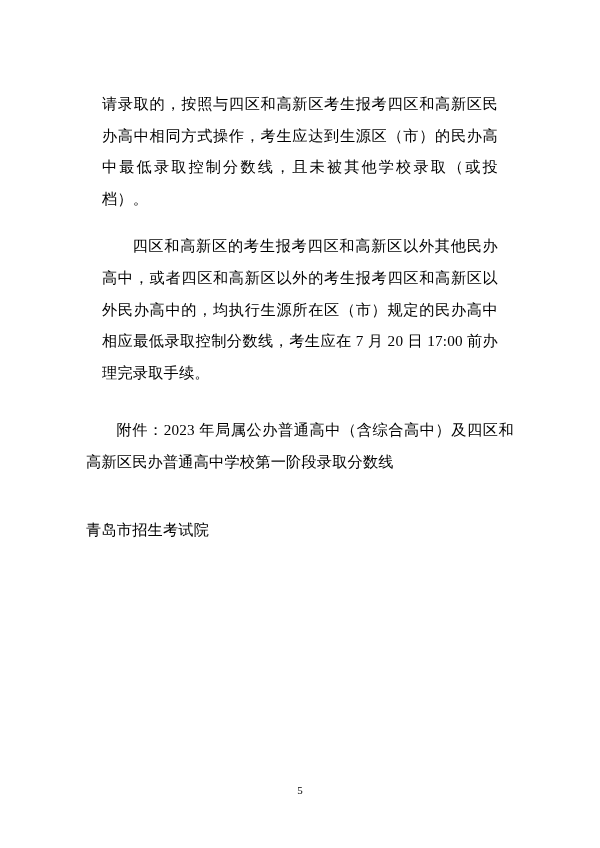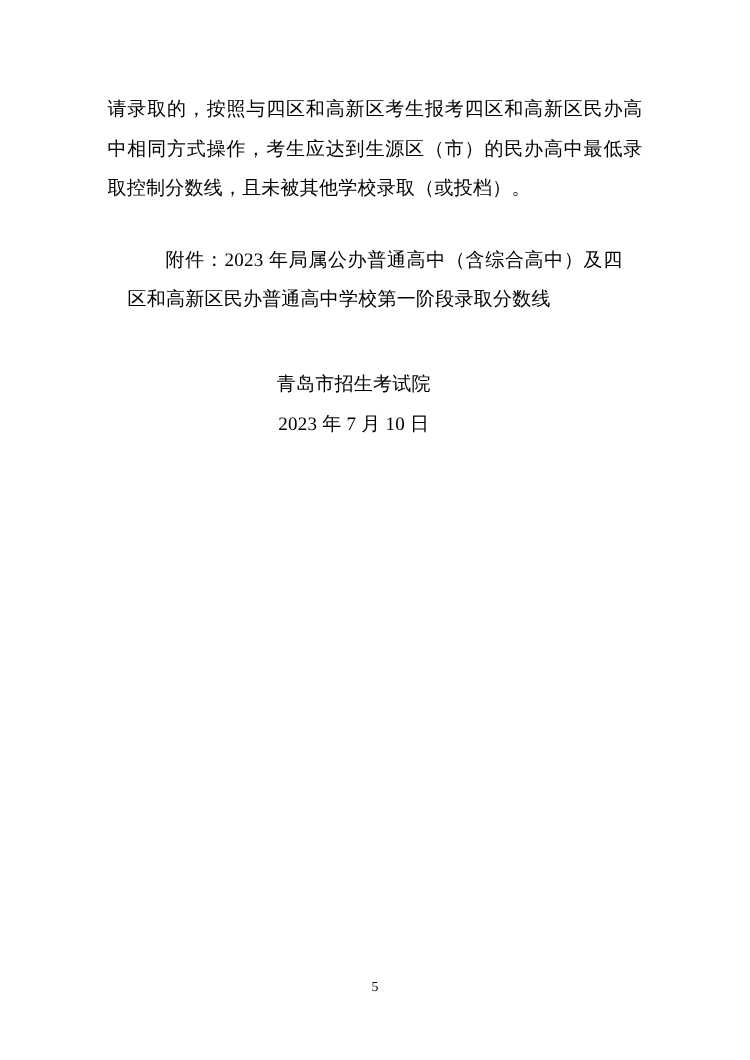--- a/index.html
+++ b/index.html
@@ -22,36 +22,36 @@
     padding: 72px 86px 0 86px;
   }
   .body-text {
     font-size: 15.2px;
     line-height: 2.08;
     text-align: justify;
     text-justify: inter-ideograph;
     letter-spacing: 0.2px;
   }
   .para {
-    margin: 0;
+    margin: 16px;
     text-indent: 2em;
   }
   .para.no-indent {
     text-indent: 0;
   }
   .attach {
-    margin: 16px;
+    margin: 0;
     margin-top: 26px;
     text-indent: 2em;
   }
   .sign-block {
     margin-top: 36px;
     font-size: 15.2px;
     line-height: 2.08;
-    text-align: center;
+    text-align: left;
     padding-right: 34px;
     letter-spacing: 0.2px;
   }
   .sign-line {
     margin: 0;
   }
   .page-number {
     position: absolute;
     left: 0;
     right: 0;
@@ -62,23 +62,23 @@
     color: #000;
   }
 </style>
 </head>
 <body>
 
 <div class="page">
 
   <div class="body-text">
     <p class="para no-indent">请录取的，按照与四区和高新区考生报考四区和高新区民办高中相同方式操作，考生应达到生源区（市）的民办高中最低录取控制分数线，且未被其他学校录取（或投档）。</p>
+    <p class="para">四区和高新区的考生报考四区和高新区以外其他民办高中，或者四区和高新区以外的考生报考四区和高新区以外民办高中的，均执行生源所在区（市）规定的民办高中相应最低录取控制分数线，考生应在 7 月 20 日 17:00 前办理完录取手续。</p>
     <p class="attach">附件：2023 年局属公办普通高中（含综合高中）及四区和高新区民办普通高中学校第一阶段录取分数线</p>
   </div>
 
   <div class="sign-block">
     <p class="sign-line">青岛市招生考试院</p>
-    <p class="sign-line">2023 年 7 月 10 日</p>
   </div>
 
   <div class="page-number">5</div>
 
 </div>
 
 </body></html>

